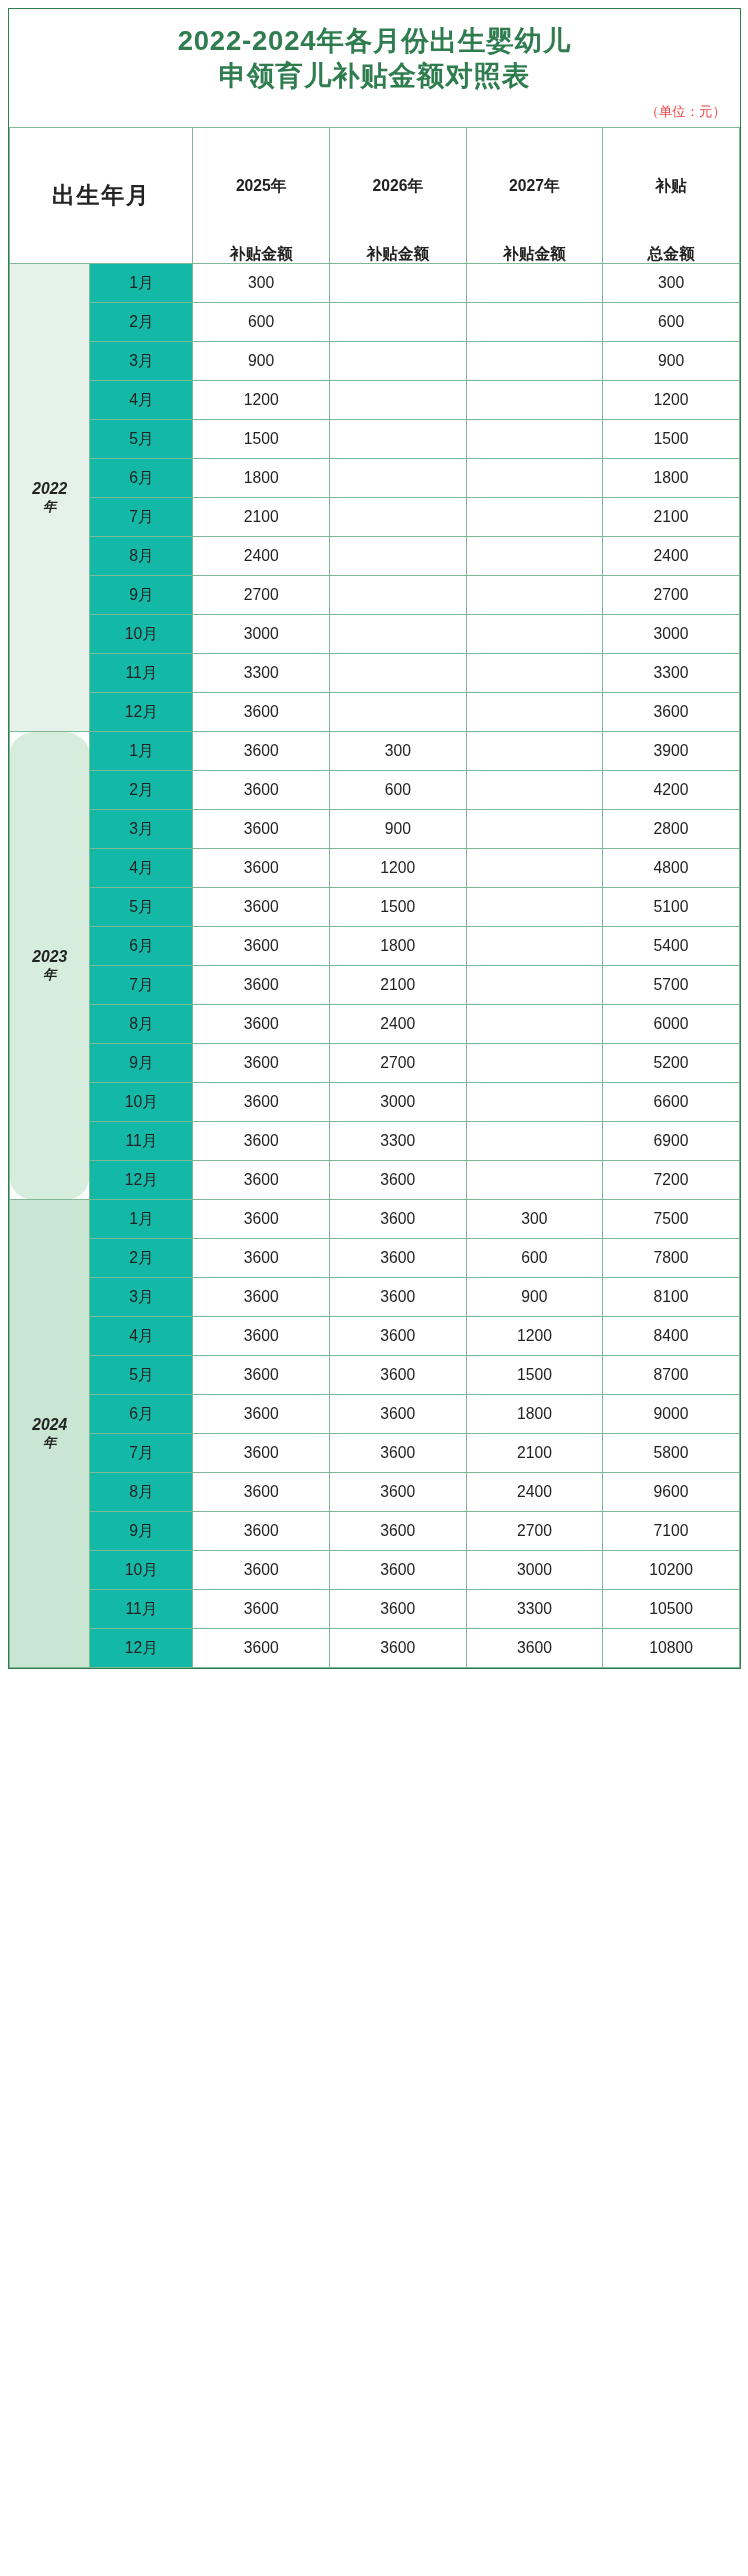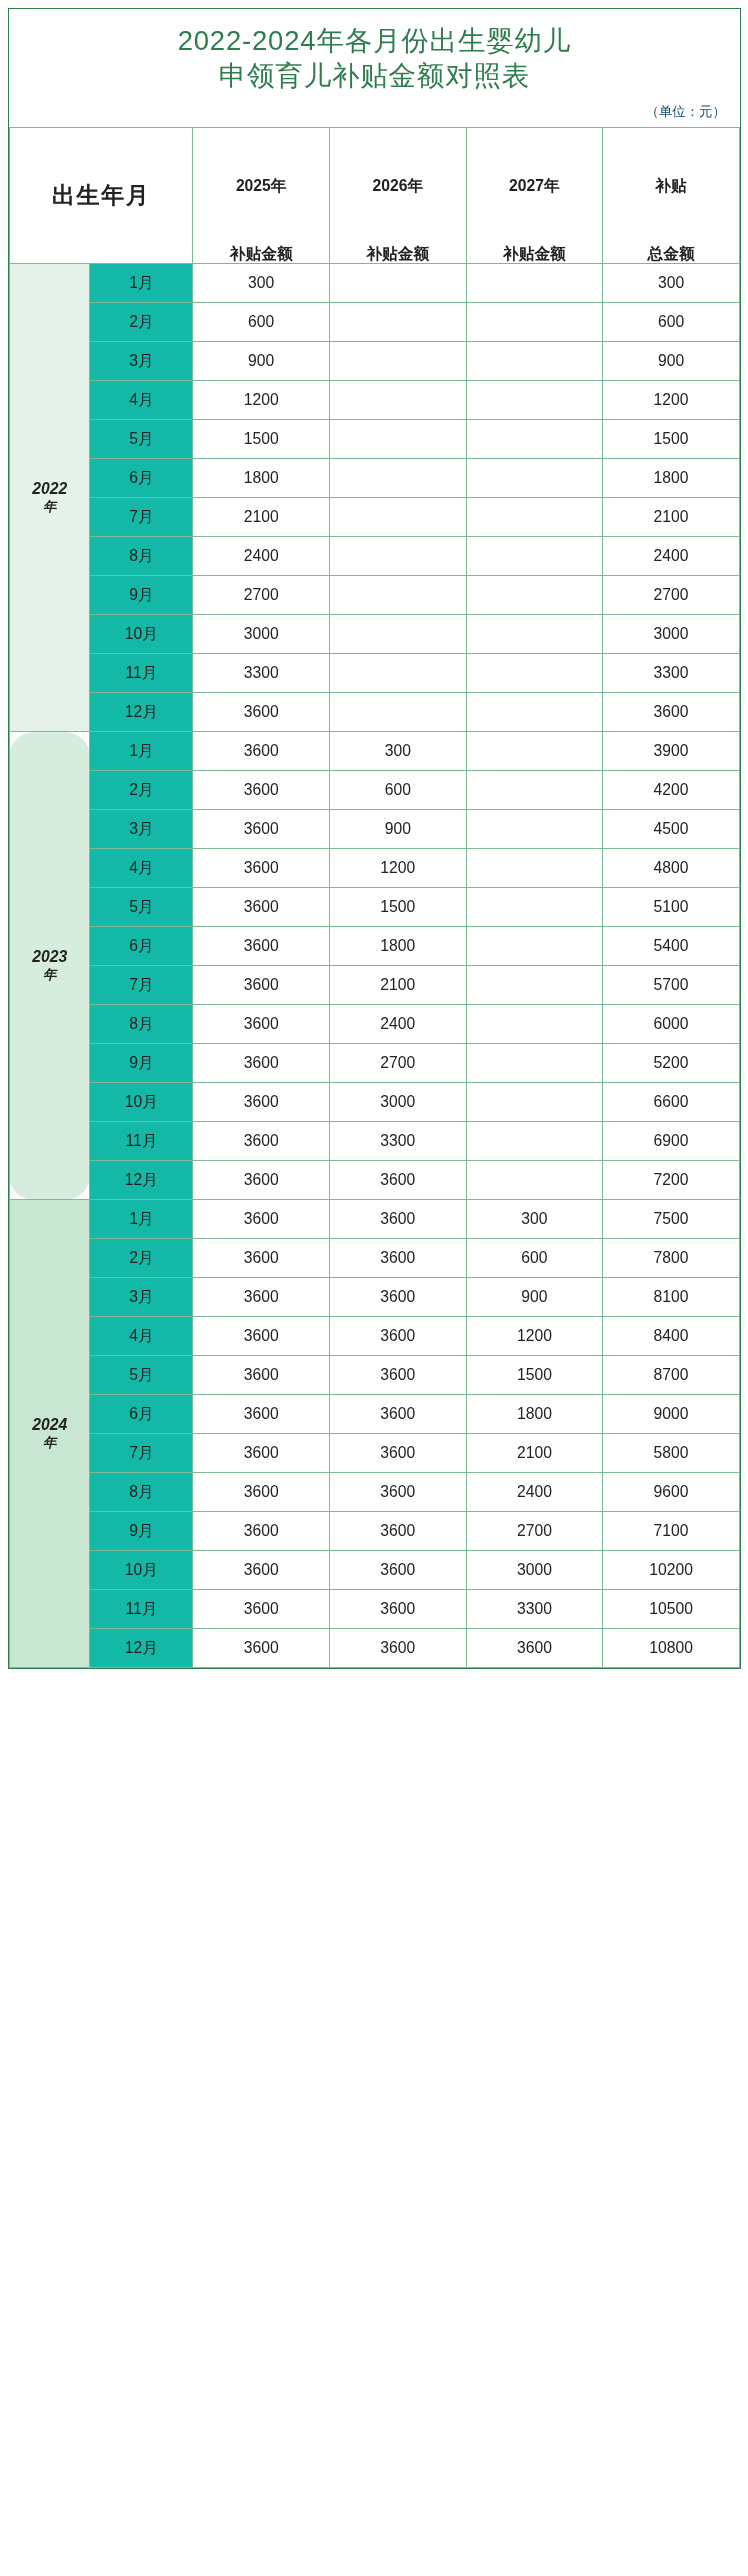--- a/index.html
+++ b/index.html
@@ -23,30 +23,30 @@
     box-sizing: border-box;
     width: 733px;
   }
   
   .title-block {
     padding: 14px 7.9px 4.7px 7.9px;
     text-align: center;
   }
   .title-line {
     font-size: 27.5px;
-    font-weight: normal;
+    font-weight: bold;
     color: #2f7d4f;
     letter-spacing: 0.8px;
     line-height: 1.28;
     font-family: "Liberation Sans", "DejaVu Sans", sans-serif;
   }
   .unit-line {
     text-align: right;
     font-size: 13.4px;
-    color: #0c4a6e;
+    color: #ef4444;
     padding: 4.7px 14px 6.3px 0;
   }
   
   table.grid {
     border-collapse: collapse;
     width: 100%;
     table-layout: fixed;
   }
   table.grid td, table.grid th {
     border: 0.8px solid #7fb894;
@@ -249,21 +249,21 @@
             <td class="amount">3600</td>
             <td class="amount">600</td>
             <td class="empty"></td>
             <td class="amount">4200</td>
           </tr>
           <tr>
             <td class="month">3月</td>
             <td class="amount">3600</td>
             <td class="amount">900</td>
             <td class="empty"></td>
-            <td class="amount">4500</td>
+            <td class="amount">2800</td>
           </tr>
           <tr>
             <td class="month">4月</td>
             <td class="amount">3600</td>
             <td class="amount">1200</td>
             <td class="empty"></td>
             <td class="amount">4800</td>
           </tr>
           <tr>
             <td class="month">5月</td>

